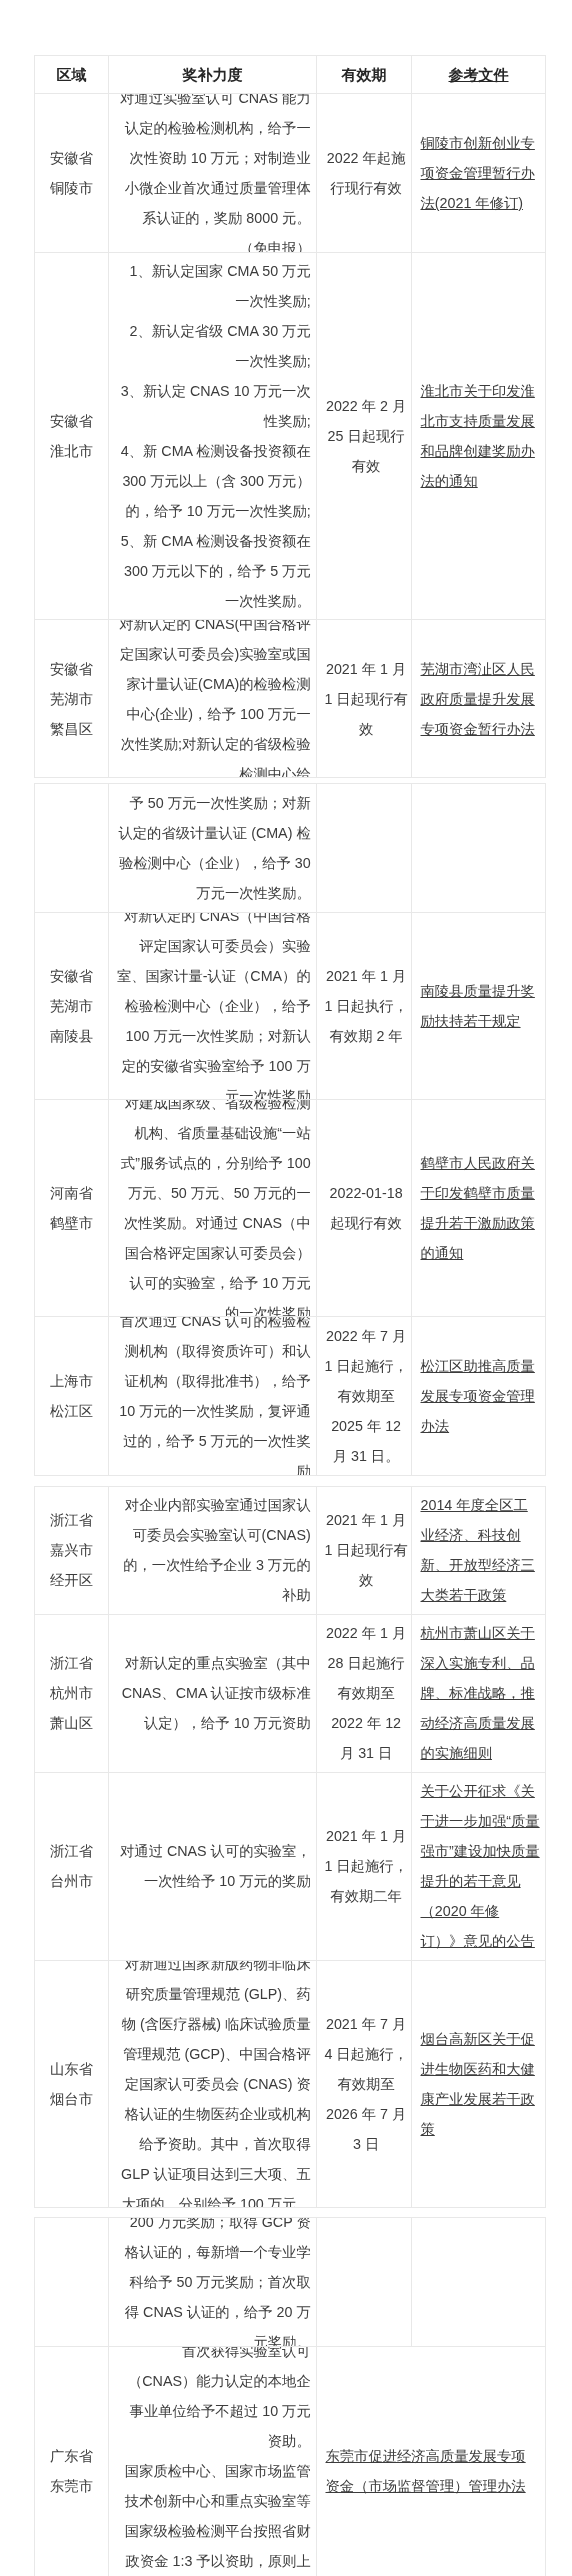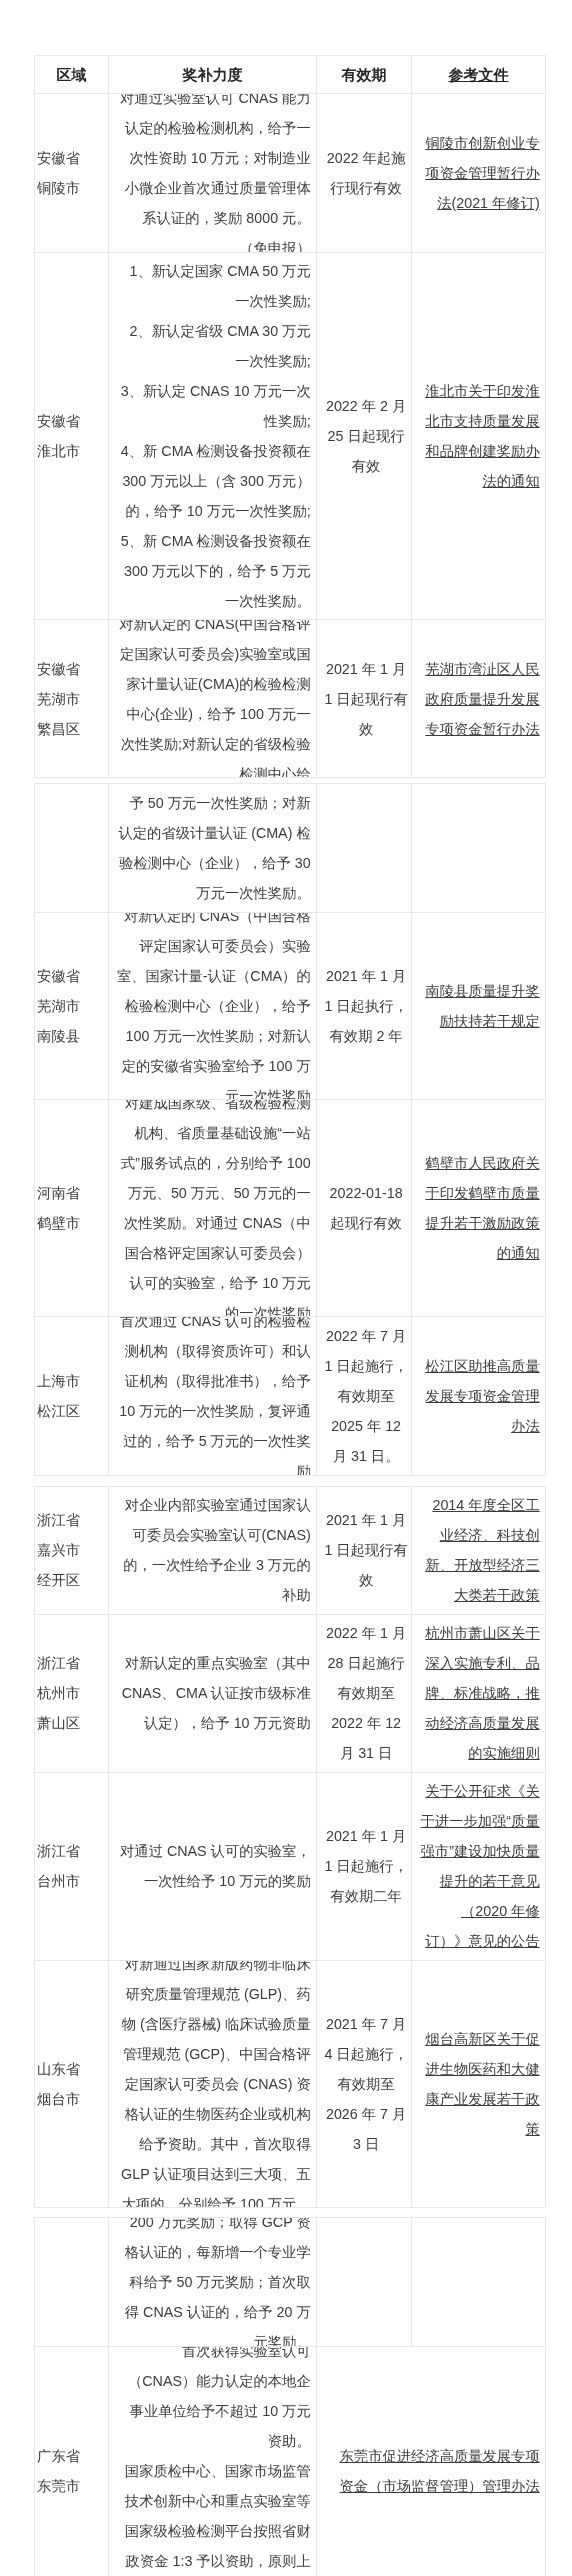--- a/index.html
+++ b/index.html
@@ -47,36 +47,37 @@
     font-size: 14.3px;
     line-height: 30px;
     color: #3c3c3c;
   }
   .cell:last-child {
     border-right: none;
     text-decoration: underline;
   }
   .c-region {
     width: 74px;
+    text-align: center;
     padding: 0 2.1px;
   }
   .c-reward {
     width: 208px;
     padding: 0 5.3px 0 6.9px;
     text-align: right;
   }
   .c-validity {
     width: 95px;
     padding: 0 3.2px 0 7.4px;
     text-align: center;
   }
   .c-reference {
     flex: 1;
     padding: 0 5.3px 0 8.5px;
-    text-align: right;
+    text-align: left;
   }
   .header-row .cell {
     font-weight: 700;
     font-size: 15px;
     color: #262626;
     text-align: center;
     padding: 0 2.1px;
   }
   .para, .line {
     width: 100%;

